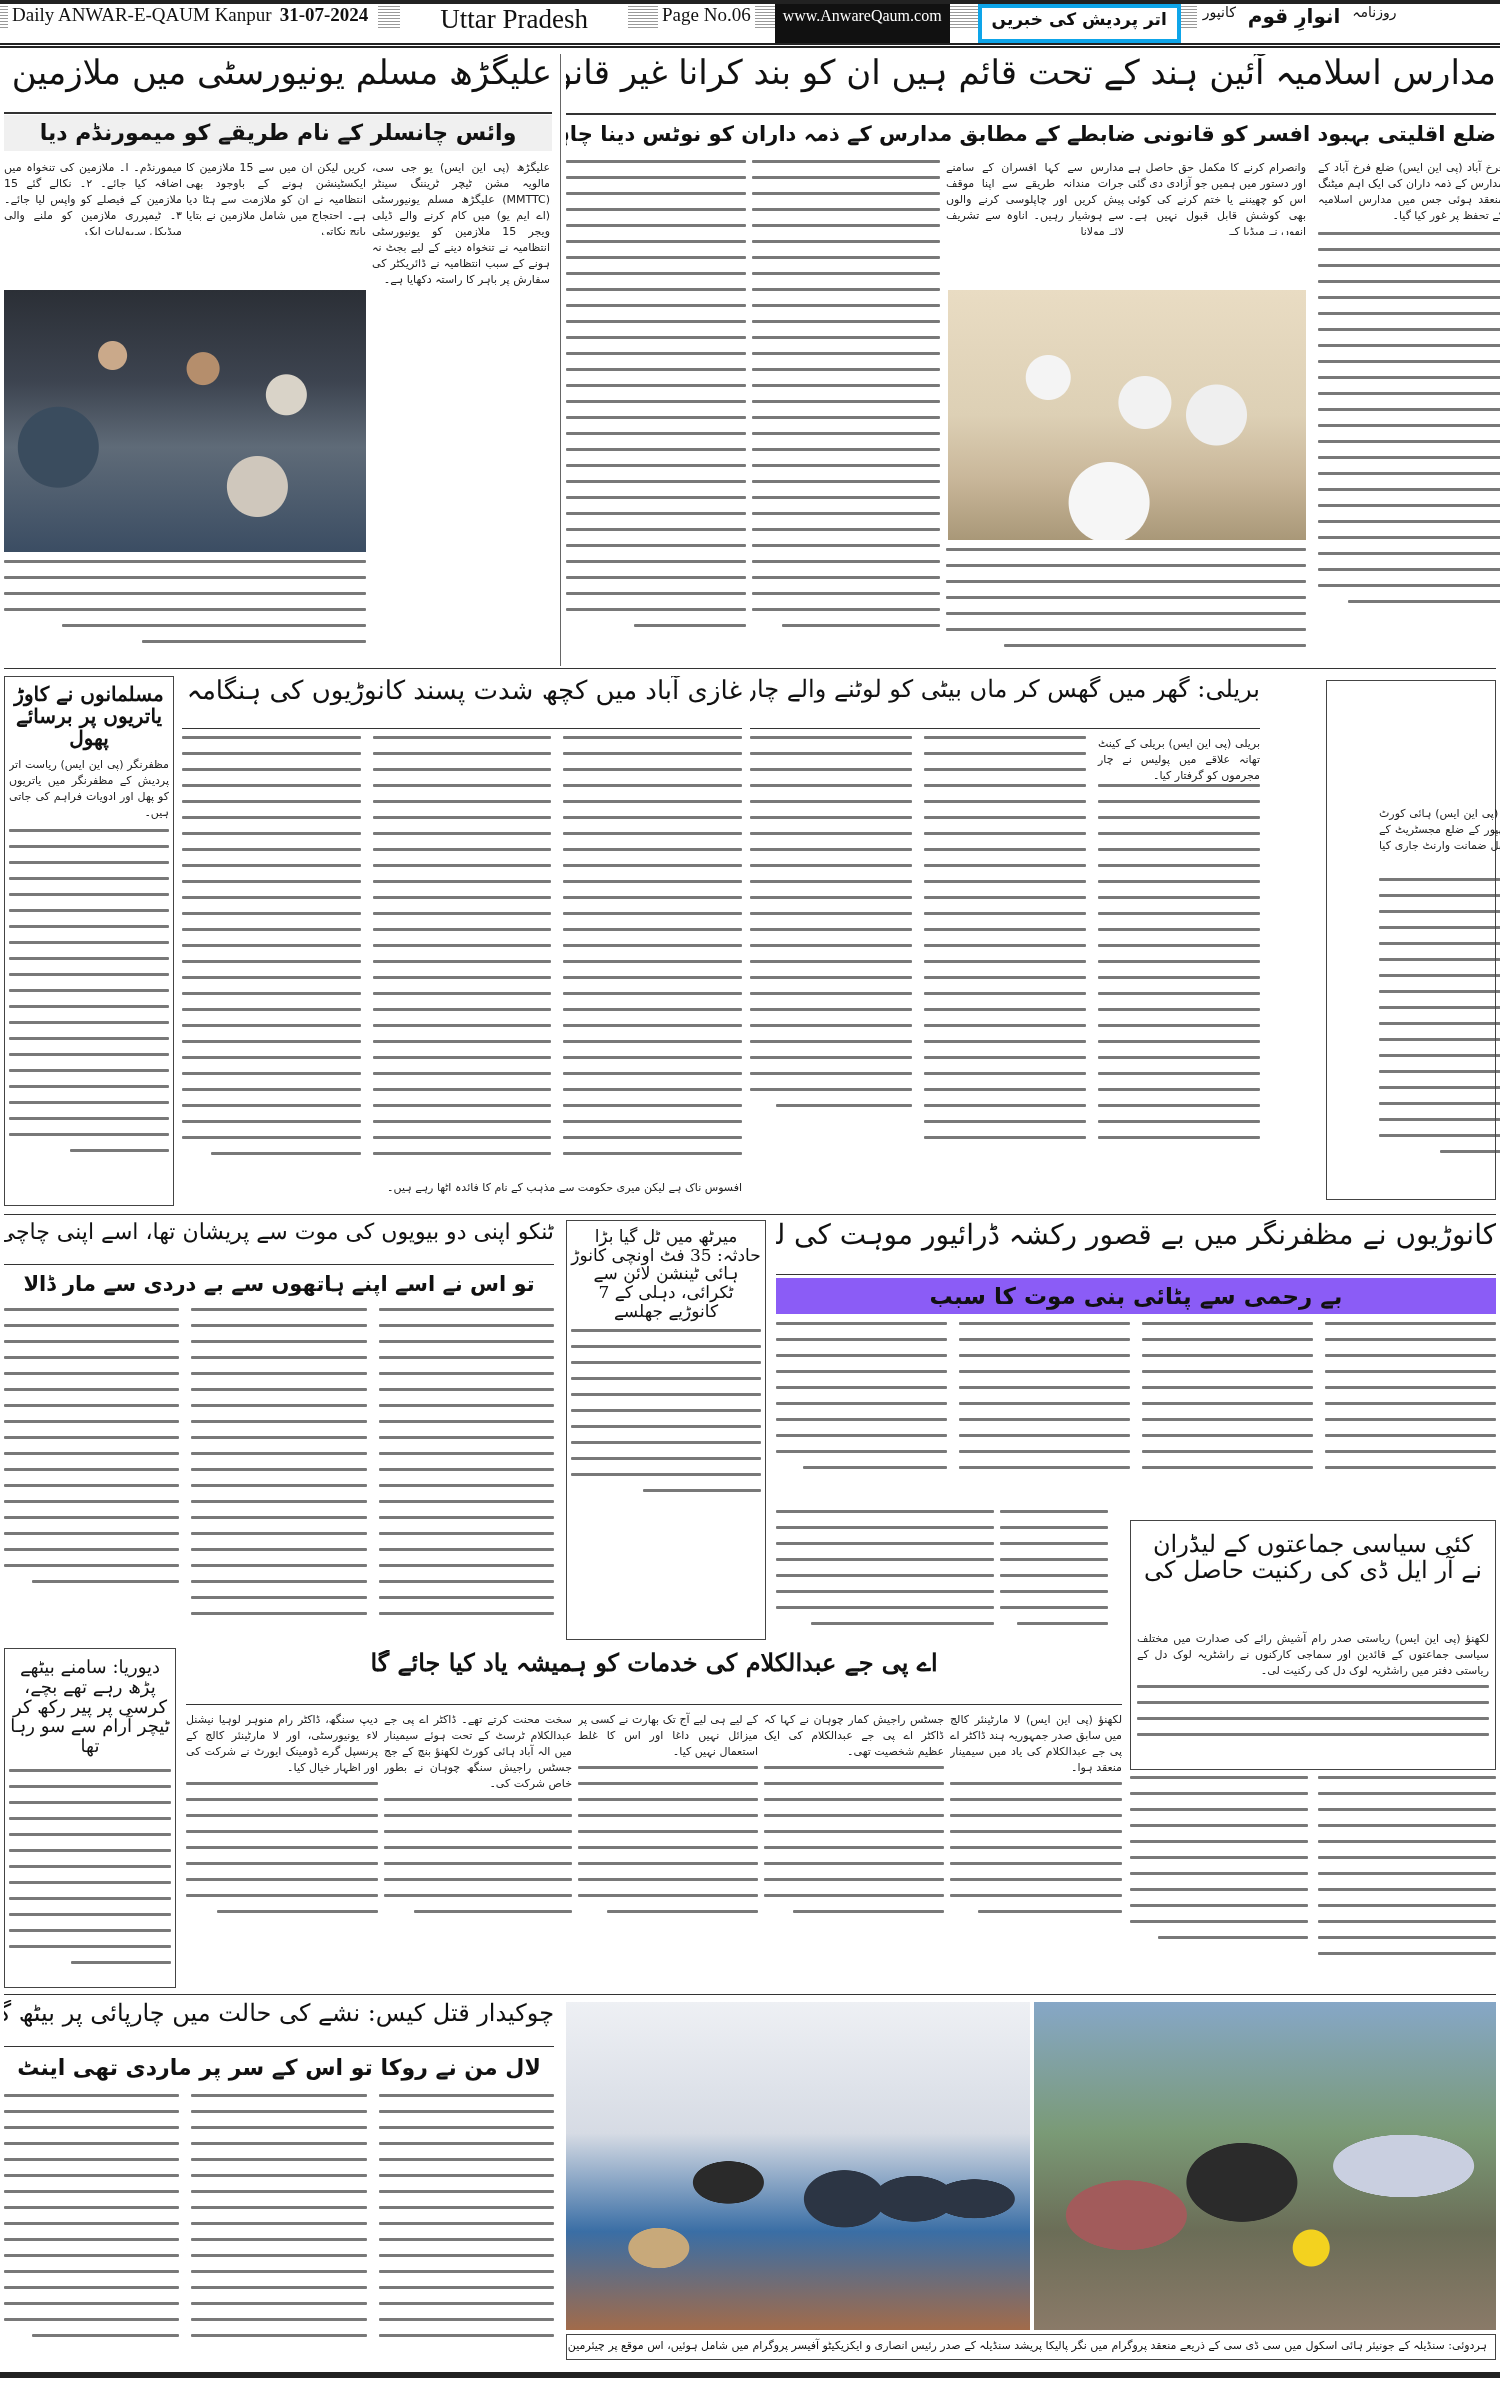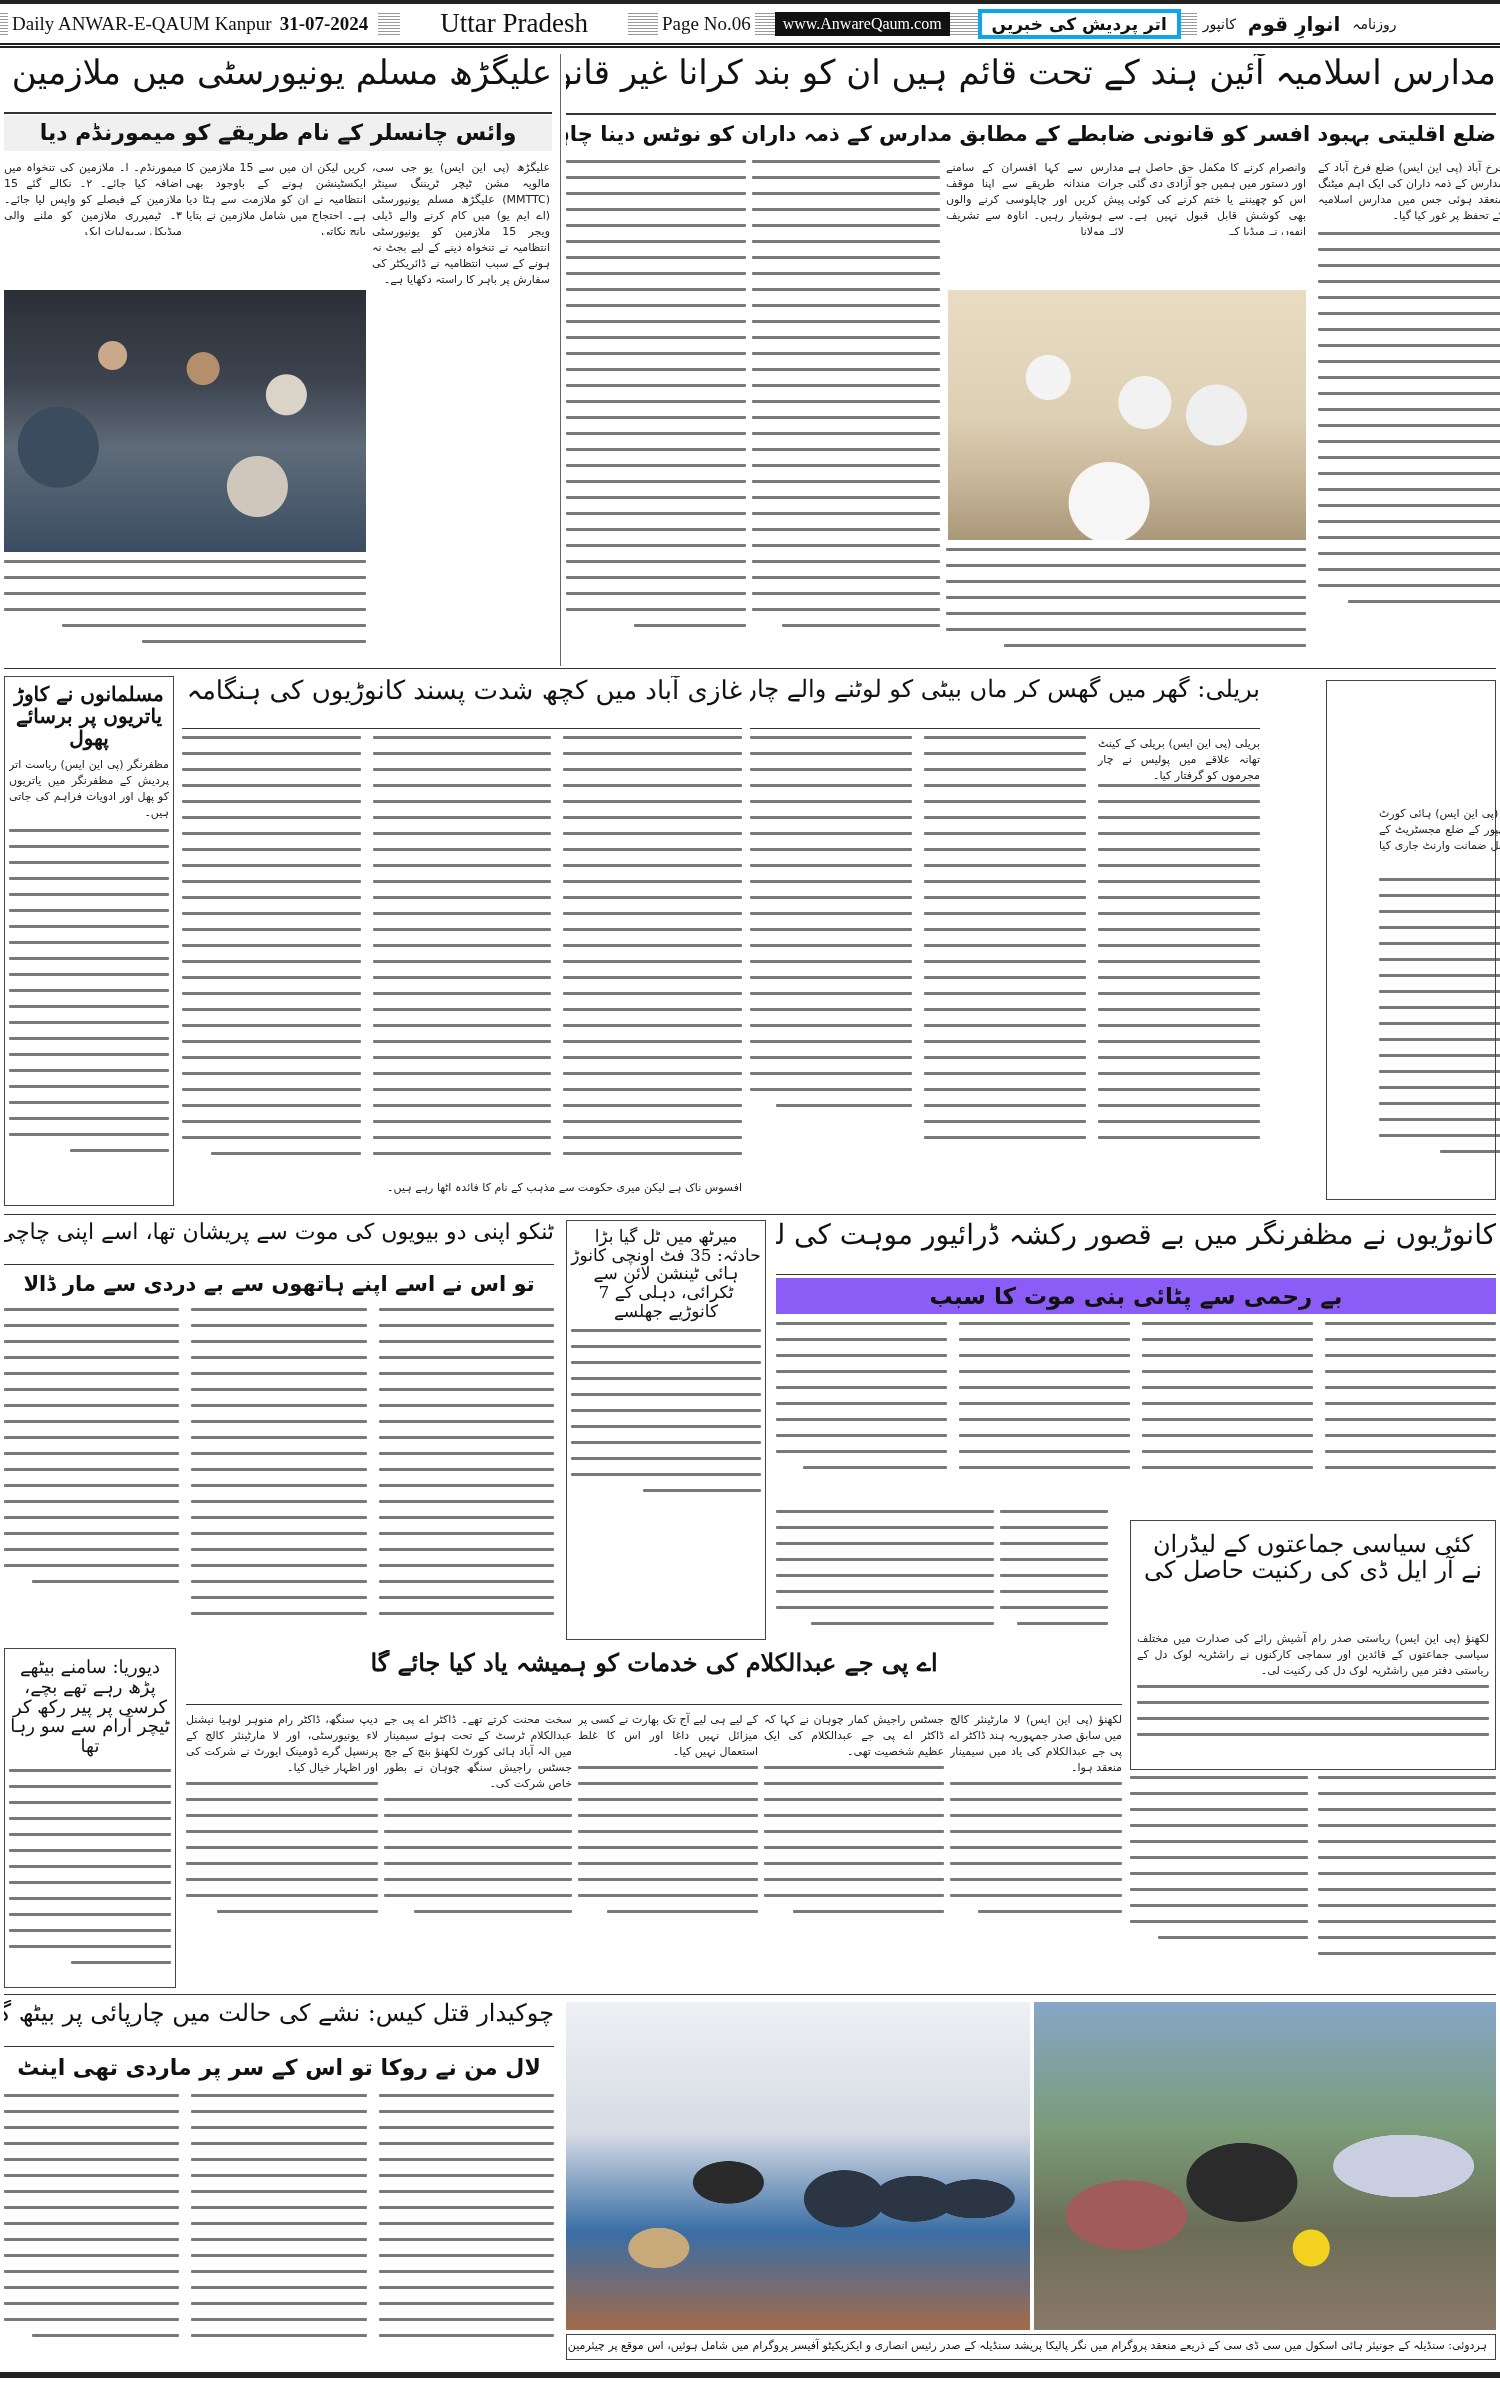--- a/index.html
+++ b/index.html
@@ -2,21 +2,21 @@
 <html><head>
 <meta charset="utf-8">
 <style>
   * { box-sizing: border-box; margin: 0; padding: 0; }
   html, body { width: 1500px; height: 2382px; background: #fff; overflow: hidden; }
   body { position: relative; font-family: "DejaVu Sans", sans-serif; color: #111; }
 
   
   .masthead { position: absolute; left: 0; top: 0; width: 1500px; height: 48px;
     border-top: 4px solid #222; border-bottom: 5px double #222; background: #fff;
-    display: flex; align-items: center; }
+    display: flex; }
   .stripes { height: 26px; flex: 0 0 auto;
     background: repeating-linear-gradient(#fff 0 2px, #999 2px 3px); }
   .mh-text { font-family: "Liberation Serif", serif; white-space: nowrap; }
   .mh-left { font-size: 19px; padding: 0 4px; }
   .mh-center { font-size: 27px; padding: 0 40px; }
   .mh-page { font-size: 19px; padding: 0 4px; }
   .mh-url { background: #111; color: #fff; font-size: 16px; padding: 3px 8px; font-family: "Liberation Serif", serif; }
   .mh-box { border: 4px solid #0ea5e9; padding: 1px 10px; font-size: 17px; font-weight: bold; direction: rtl; }
   .mh-urdu { font-size: 14px; direction: rtl; padding: 0 6px; }
   .mh-urdu-big { font-size: 20px; font-weight: bold; direction: rtl; padding: 0 6px; }

